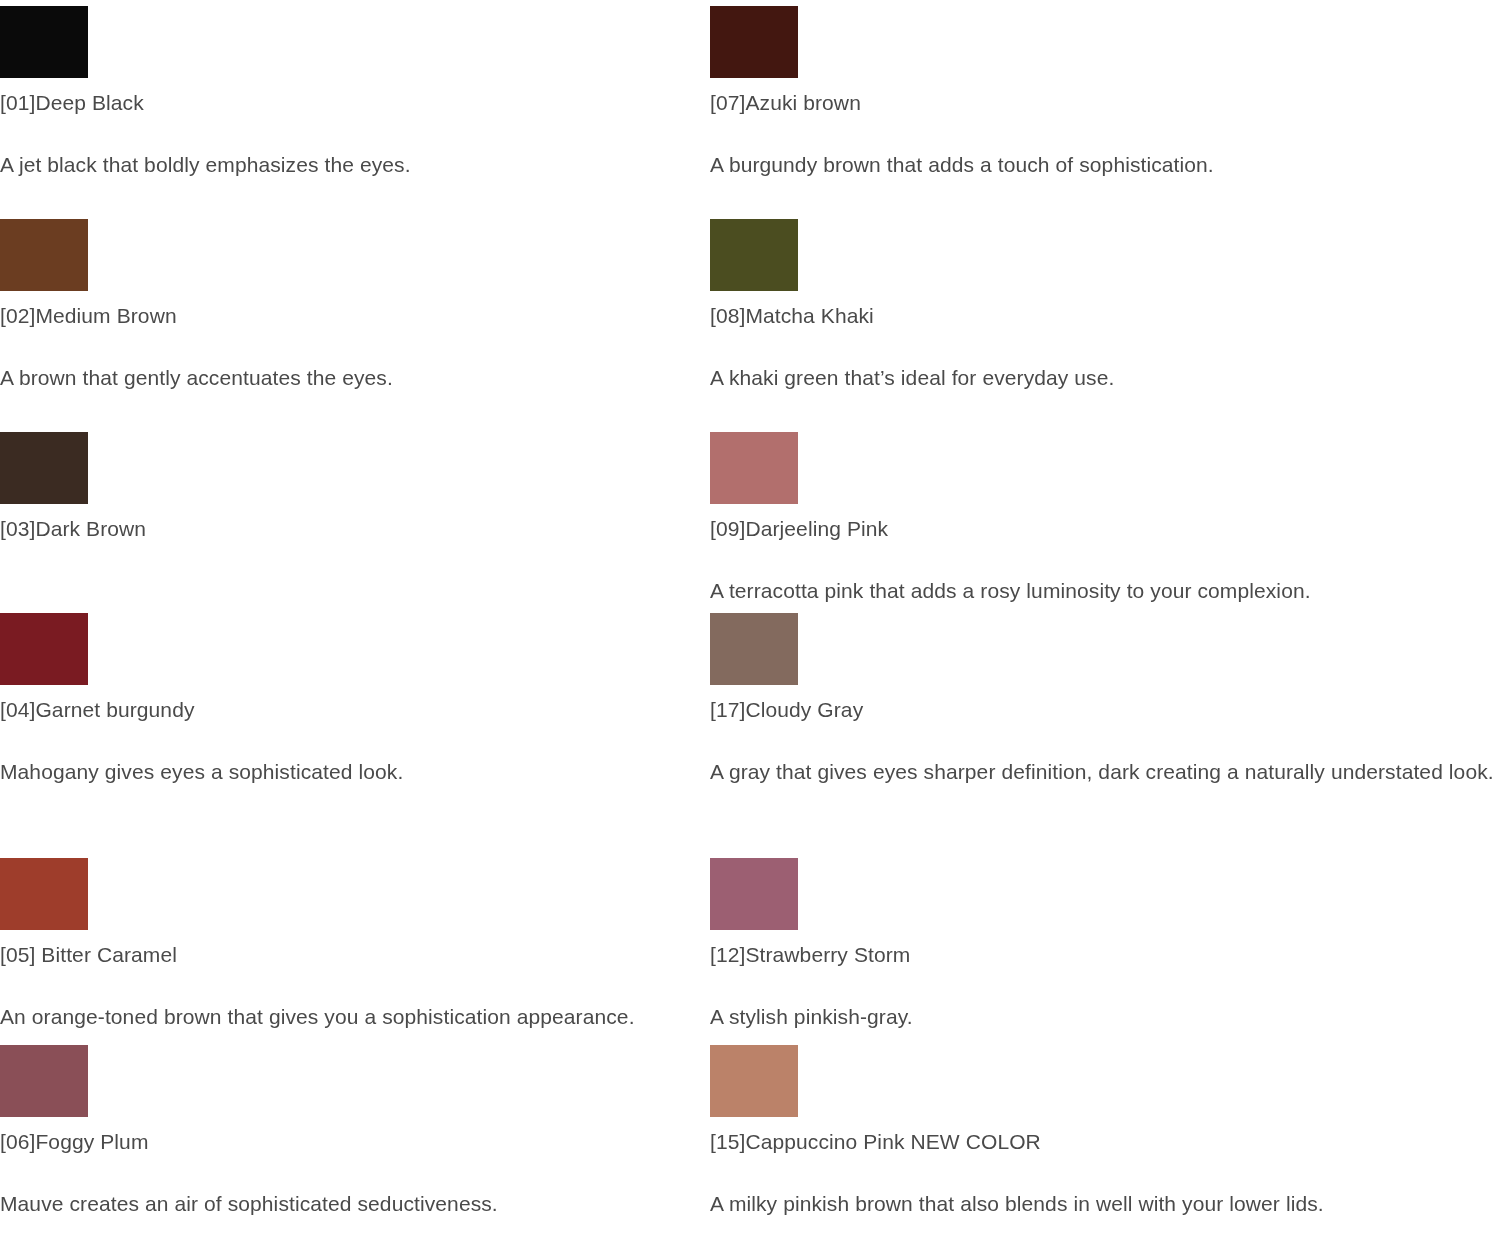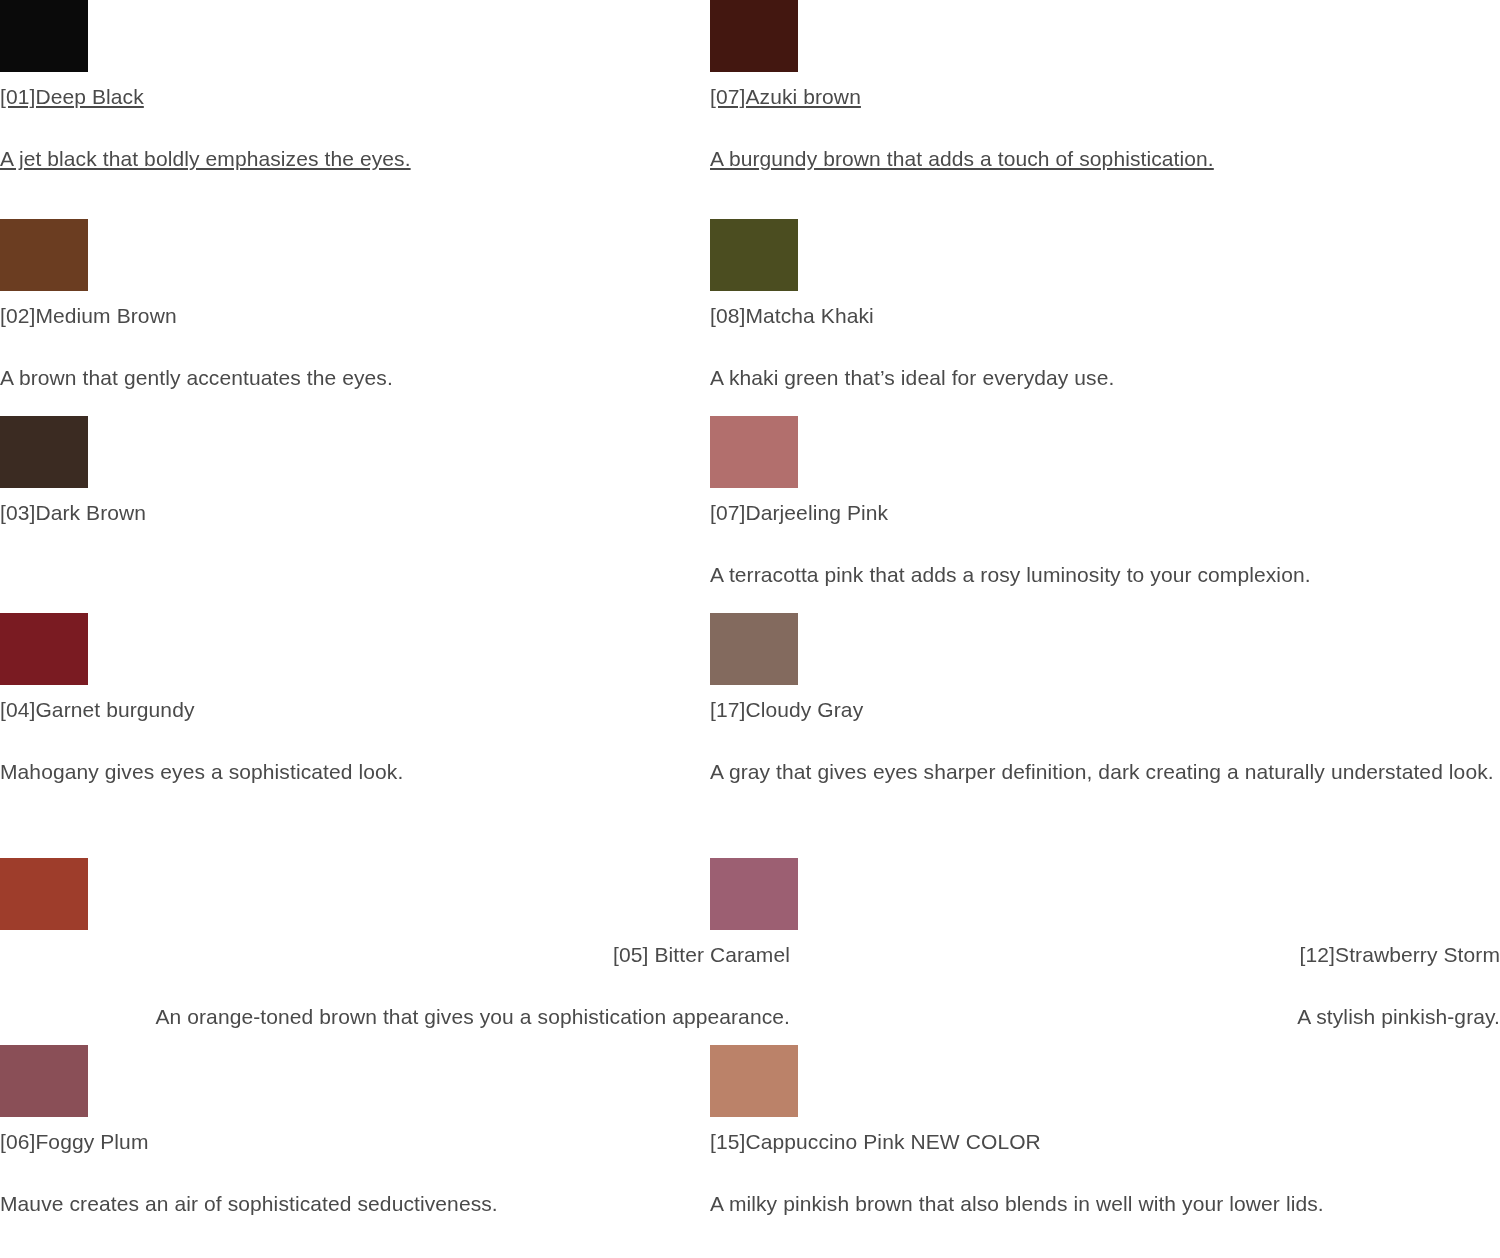--- a/index.html
+++ b/index.html
@@ -62,25 +62,25 @@
     margin-top: 36px;
     font-size: 21px;
     line-height: 26px;
     letter-spacing: 0.1px;
     white-space: nowrap;
     color: #4a4a4a;
     font-stretch: condensed;
   }
 
   
-  .row-0 { top: 0; text-decoration: underline; }
+  .row-0 { top: 6px; }
   .row-1 { top: 219px; }
-  .row-2 { top: 416px; }
+  .row-2 { top: 432px; }
   .row-3 { top: 613px; }
-  .row-4 { top: 858px; text-align: right; }
+  .row-4 { top: 858px; }
   .row-5 { top: 1045px; }
 </style>
 </head>
 <body style="background-color: rgb(255, 255, 255); color: rgb(74, 74, 74);">
 
 <div class="color-grid">
 
   <div class="column column-left">
 
     <div class="swatch-entry row-0">
@@ -129,21 +129,21 @@
     </div>
 
     <div class="swatch-entry row-1">
       <div class="swatch-chip" style="background-color: rgb(75, 77, 32);"></div>
       <span class="swatch-name">[08]Matcha Khaki</span>
       <span class="swatch-desc">A khaki green that’s ideal for everyday use.</span>
     </div>
 
     <div class="swatch-entry row-2">
       <div class="swatch-chip" style="background-color: rgb(178, 111, 109);"></div>
-      <span class="swatch-name">[07]Darjeeling Pink</span>
+      <span class="swatch-name">[09]Darjeeling Pink</span>
       <span class="swatch-desc">A terracotta pink that adds a rosy luminosity to your complexion.</span>
     </div>
 
     <div class="swatch-entry row-3">
       <div class="swatch-chip" style="background-color: rgb(131, 106, 94);"></div>
       <span class="swatch-name">[17]Cloudy Gray</span>
       <span class="swatch-desc">A gray that gives eyes sharper definition, dark creating a naturally understated look.</span>
     </div>
 
     <div class="swatch-entry row-4">

